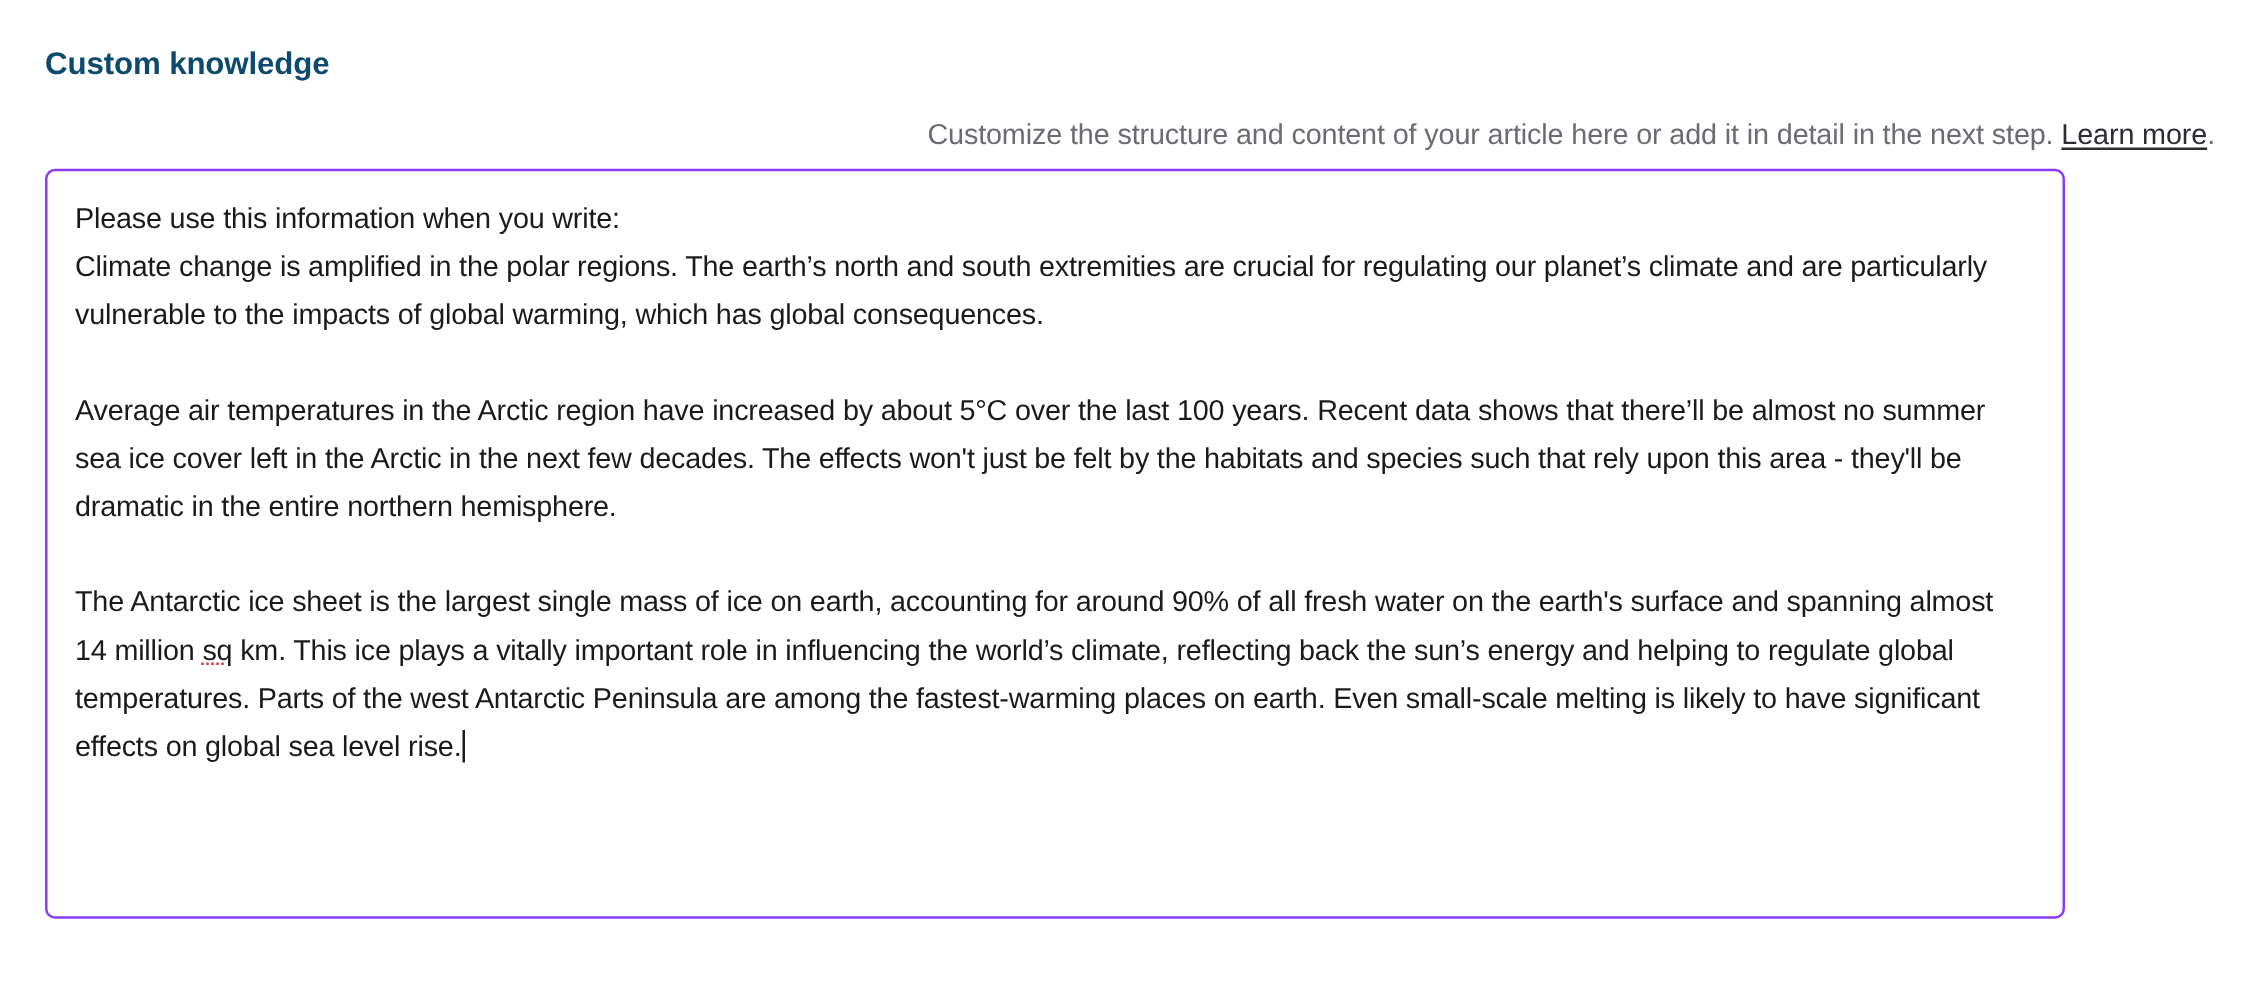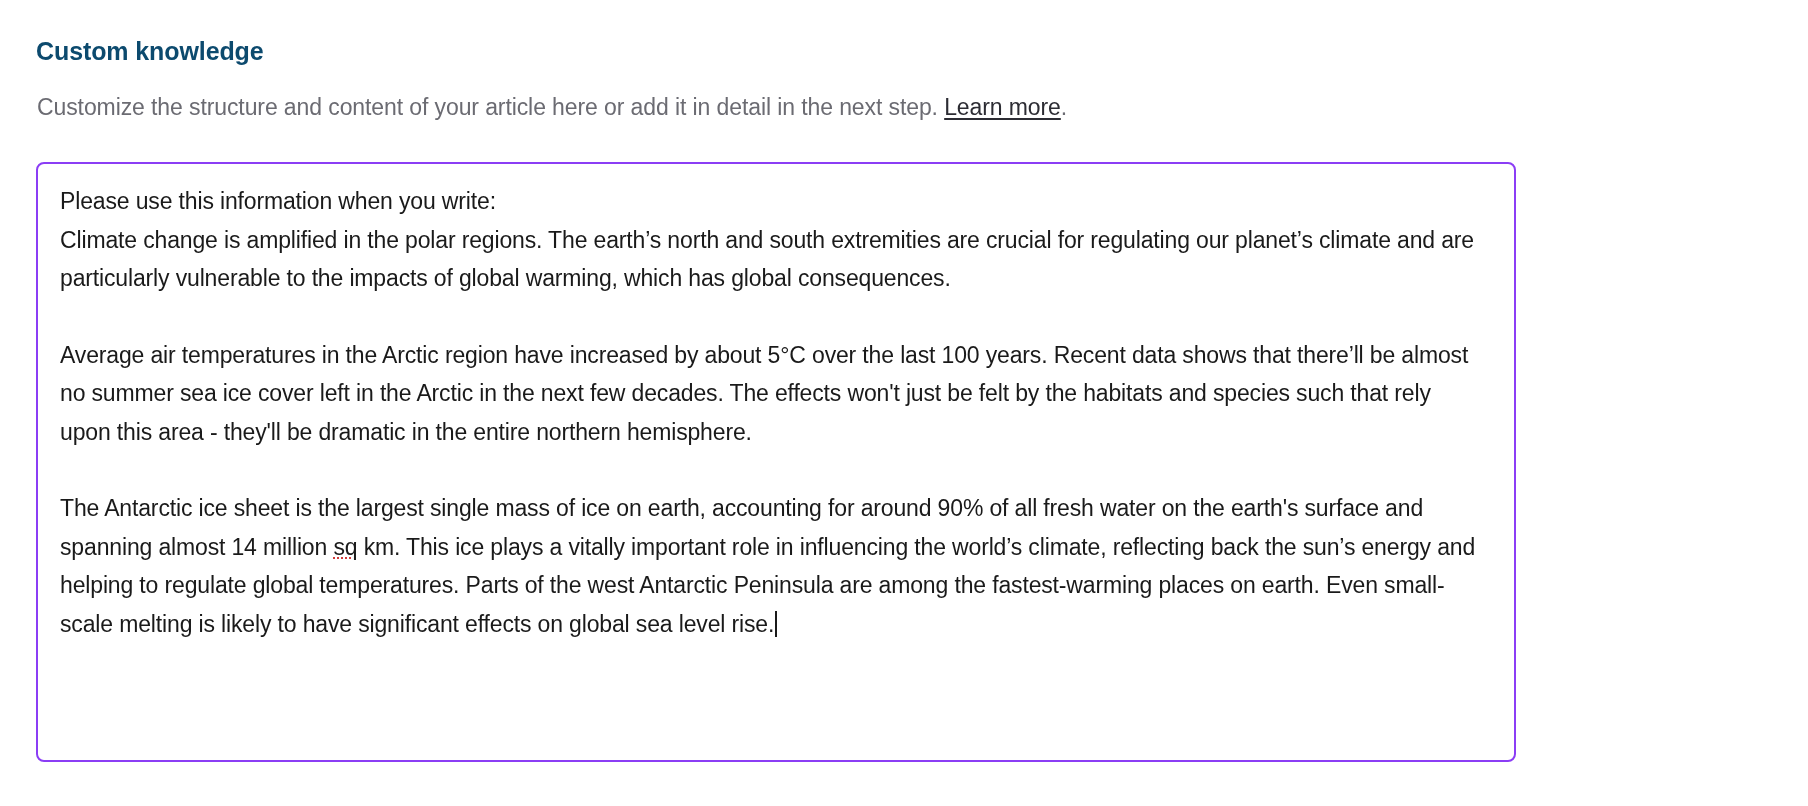--- a/index.html
+++ b/index.html
@@ -23,36 +23,37 @@
     font-size: 25px;
     font-weight: bold;
     color: #0c4a6e;
     letter-spacing: -0.1px;
     margin: 0 0 0 0;
     line-height: 1.4;
   }
   .section-desc {
     font-size: 23px;
     color: #6b6b72;
-    margin: 22px 0 0 1px;
+    margin: 22px 0 0 12px;
     line-height: 1.4;
     letter-spacing: -0.1px;
+    text-align: right;
   }
   .section-desc a {
     color: #2c2c33;
     text-decoration: underline;
     text-underline-offset: 3px;
   }
   .knowledge-box {
-    margin-top: 39px;
+    margin-top: 12px;
     border: 2px solid #8b3df5;
     border-radius: 8px;
     padding: 18px 37px 20px 22px;
     box-sizing: border-box;
-    width: 1480px;
+    width: 1616px;
     height: 600px;
     background: #ffffff;
     overflow: hidden;
   }
   .knowledge-text {
     font-size: 23px;
     line-height: 1.67;
     color: #1a1a1a;
     white-space: pre-wrap;
     margin: 0;

